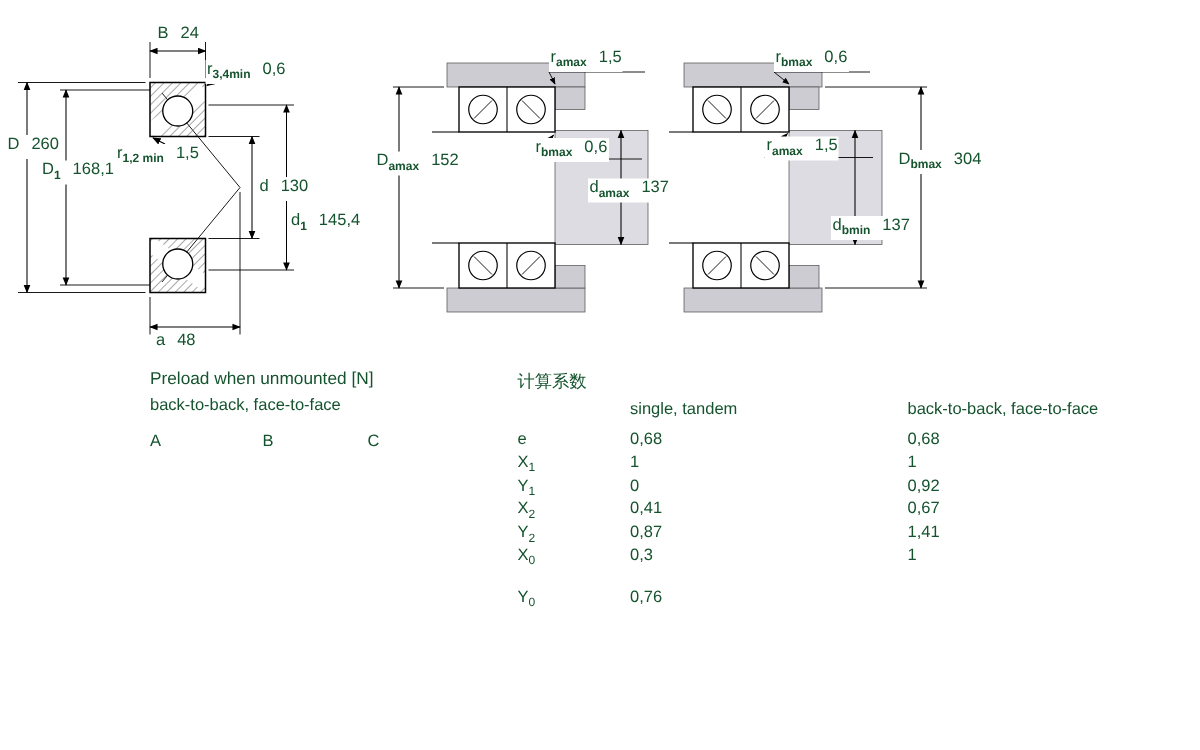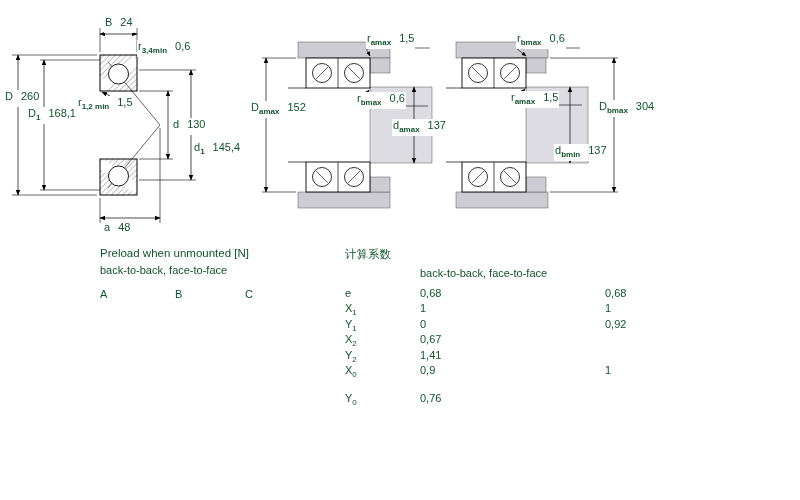--- a/index.html
+++ b/index.html
@@ -185,48 +185,51 @@
       <span class="pc1">A</span>
       <span class="pc2">B</span>
       <span class="pc3">C</span>
     </div>
   </div>
 
   <div class="blk-title" style="left:345px;top:247px">计算系数</div>
   <div class="tblock" style="left:345px;top:267px">
     <div class="frow hdr">
       <span class="c1"></span>
+      <span class="c2">single, tandem</span>
       <span class="c3">back-to-back, face-to-face</span>
     </div>
     <div class="frow">
       <span class="c1"><span>e</span><sub></sub></span>
       <span class="c2">0,68</span>
       <span class="c3">0,68</span>
     </div>
     <div class="frow">
       <span class="c1"><span>X</span><sub>1</sub></span>
       <span class="c2">1</span>
       <span class="c3">1</span>
     </div>
     <div class="frow">
       <span class="c1"><span>Y</span><sub>1</sub></span>
       <span class="c2">0</span>
       <span class="c3">0,92</span>
     </div>
     <div class="frow">
       <span class="c1"><span>X</span><sub>2</sub></span>
+      <span class="c2">0,41</span>
       <span class="c3">0,67</span>
     </div>
     <div class="frow">
       <span class="c1"><span>Y</span><sub>2</sub></span>
+      <span class="c2">0,87</span>
       <span class="c3">1,41</span>
     </div>
     <div class="frow">
       <span class="c1"><span>X</span><sub>0</sub></span>
-      <span class="c2">0,9</span>
+      <span class="c2">0,3</span>
       <span class="c3">1</span>
     </div>
     <div class="fspacer"></div>
     <div class="frow">
       <span class="c1"><span>Y</span><sub>0</sub></span>
       <span class="c3">0,76</span>
     </div>
   </div>
 
 </div>

